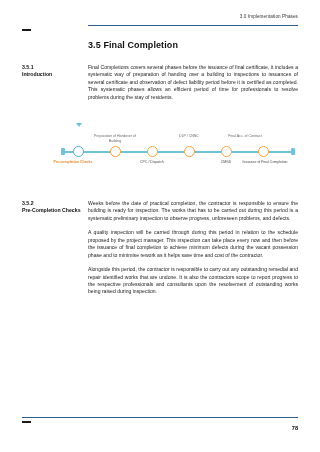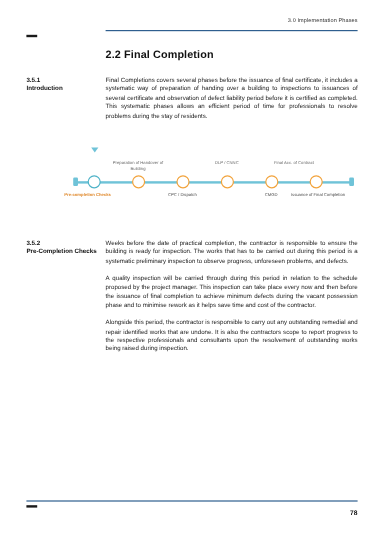--- a/index.html
+++ b/index.html
@@ -184,21 +184,21 @@
 </style>
 </head>
 <body>
 
 <div class="page">
 
   <div class="header-label">3.0 Implementation Phases</div>
   <div class="header-rule"></div>
   <div class="header-tick"></div>
 
-  <div class="doc-title">2.2 Final Completion</div>
+  <div class="doc-title">3.5 Final Completion</div>
 
   <div class="sec-num" id="sec1-num">
     <div>3.5.1</div>
     <div>Introduction</div>
   </div>
   <div class="sec-body" id="sec1-body">
     <p>Final Completions covers several phases before the issuance of final certificate, it includes a systematic way of preparation of handing over a building to inspections to issuances of several certificate and observation of defect liability period before it is certified as completed. This systematic phases allows an efficient period of time for professionals to resolve problems during the stay of residents.</p>
   </div>
 
   <div class="diagram">

